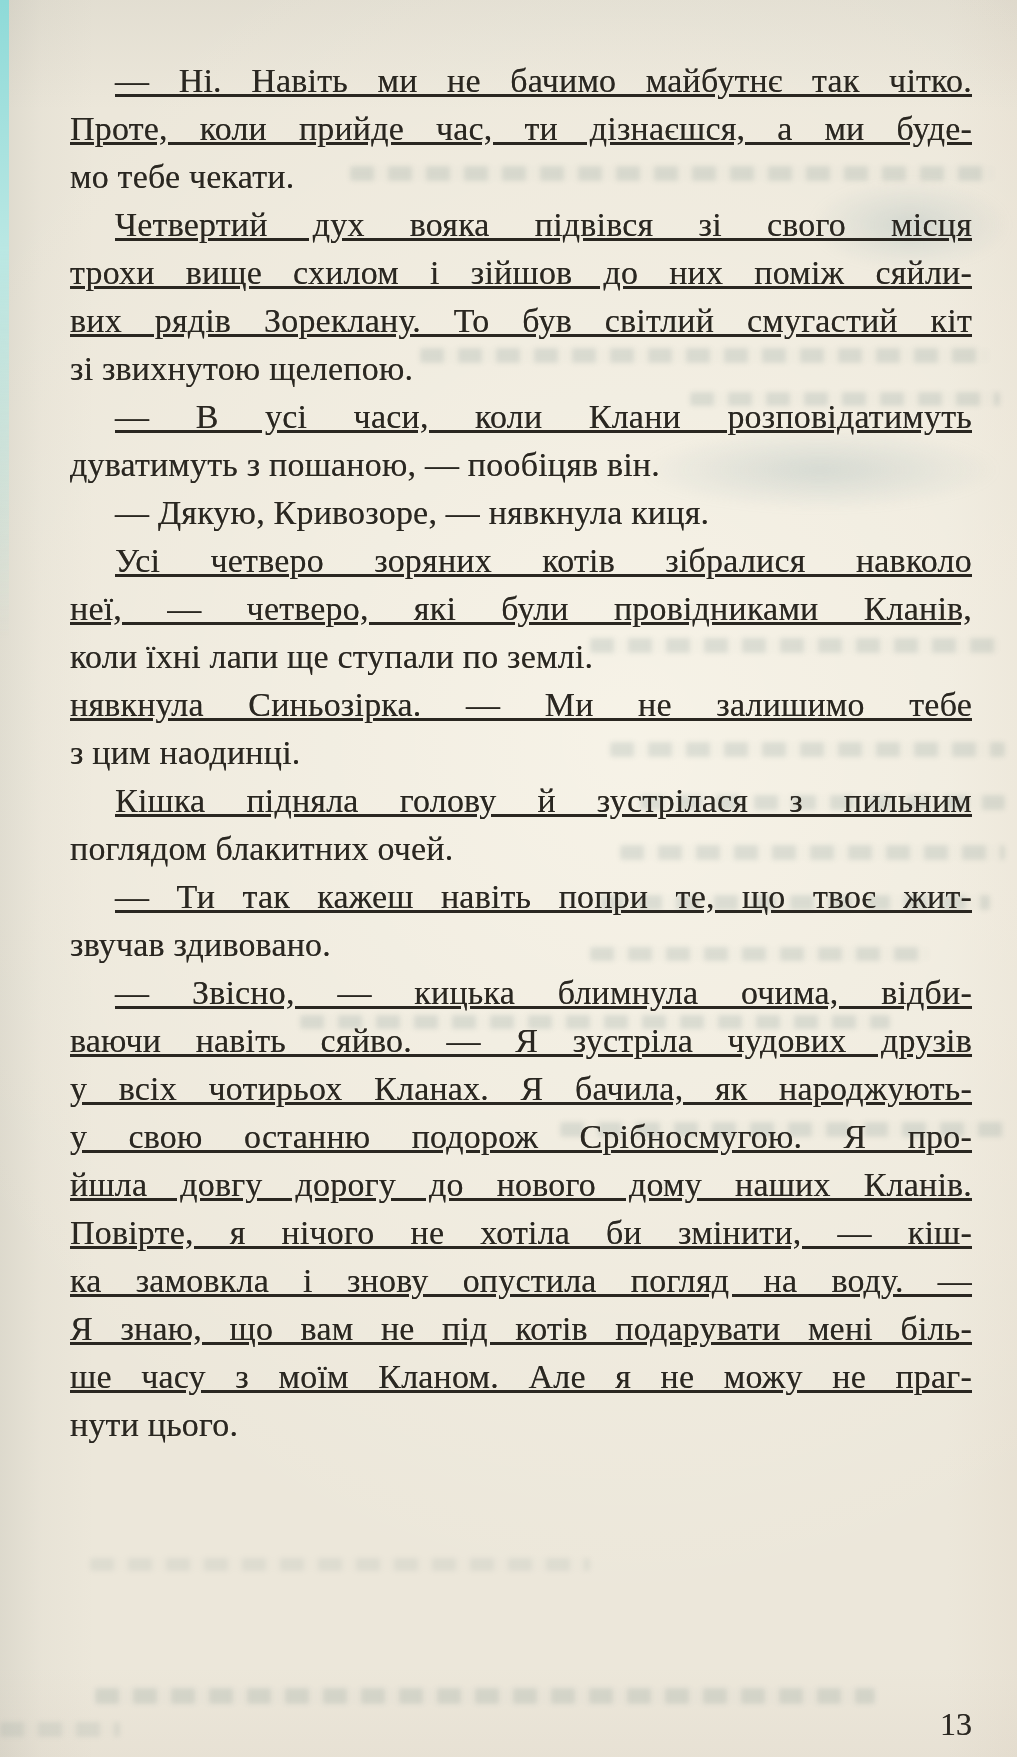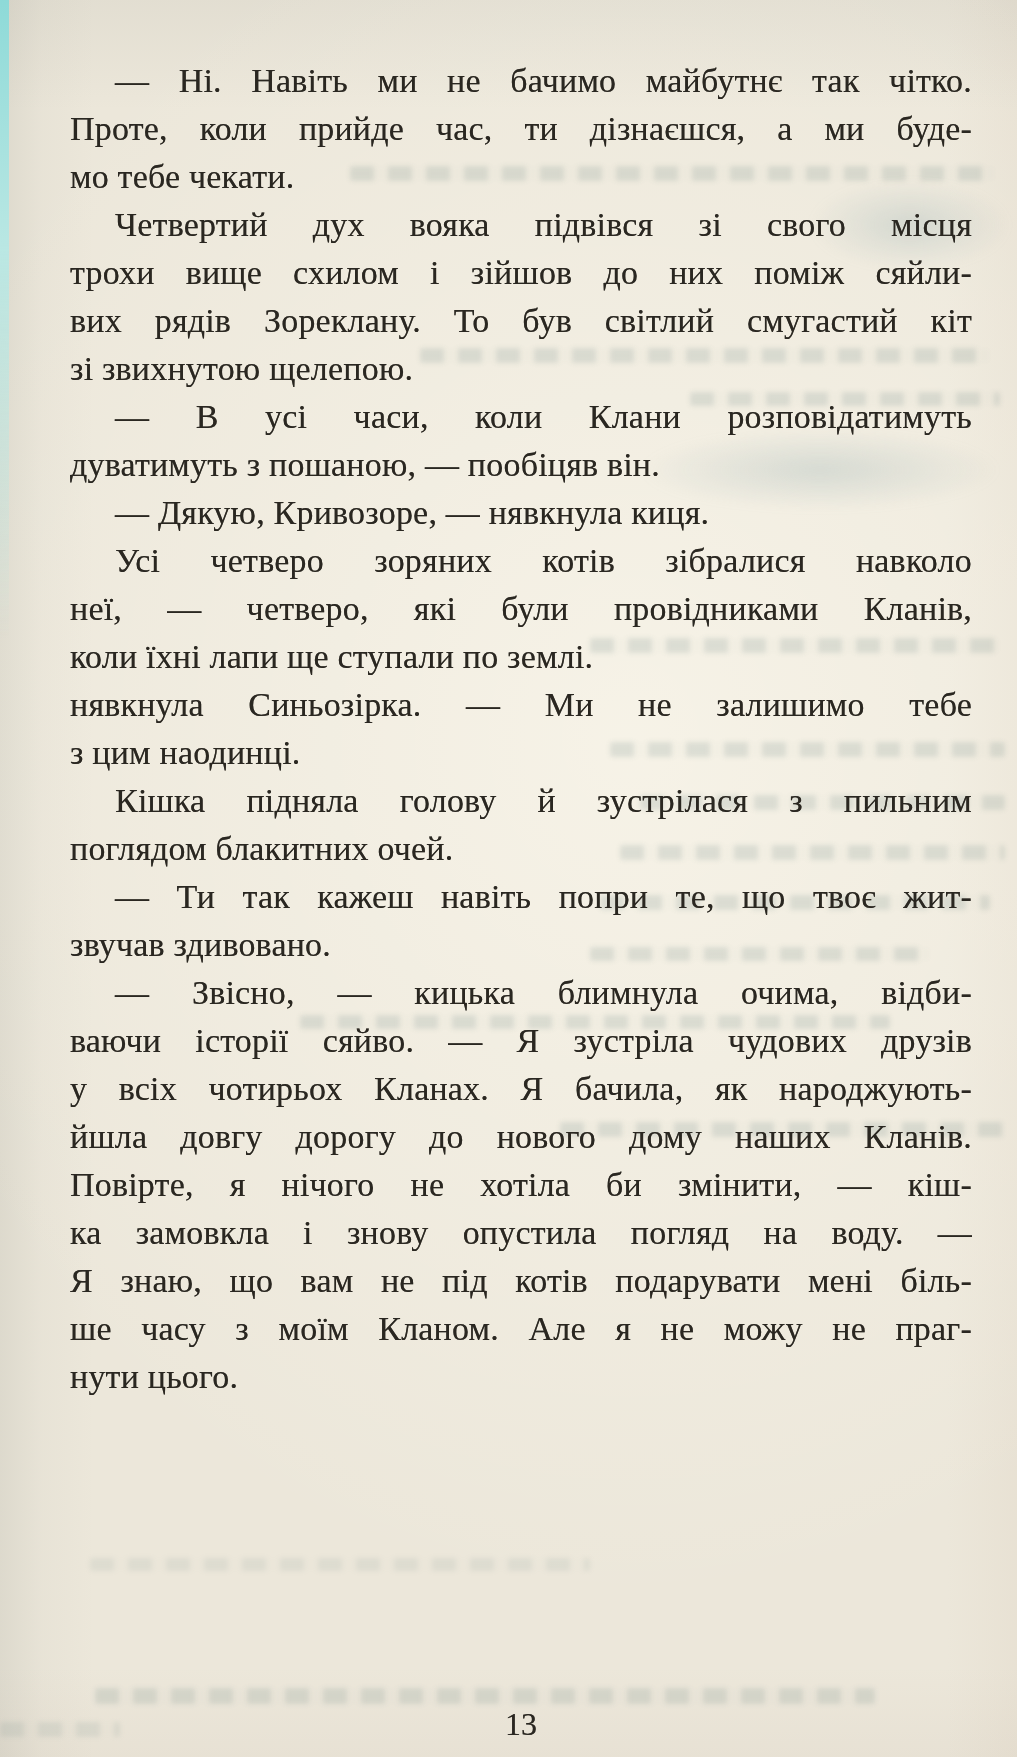--- a/index.html
+++ b/index.html
@@ -56,30 +56,31 @@
     text-shadow: 0 0 0.5px rgba(42,39,33,0.65);
   }
   .line {
     height: 48px;
     white-space: nowrap;
   }
   .line.just {
     white-space: normal;
     text-align: justify;
     text-align-last: justify;
+    text-decoration: underline;
   }
   .line.indent {
     text-indent: 45px;
   }
   .page-number {
     position: absolute;
     left: 70px;
     top: 1700px;
     width: 902px;
-    text-align: center;
+    text-align: right;
     font-size: 32px;
     line-height: 48px;
     text-shadow: 0 0 0.5px rgba(42,39,33,0.65);
   }
 </style>
 </head>
 <body>
 
 <div class="page">
 
@@ -116,22 +117,23 @@
       <div class="line just indent">Усі четверо зоряних котів зібралися навколо</div>
       <div class="line just">неї, — четверо, які були провідниками Кланів,</div>
       <div class="line">коли їхні лапи ще ступали по землі.</div>
       <div class="line just">нявкнула Синьозірка. — Ми не залишимо тебе</div>
       <div class="line">з цим наодинці.</div>
       <div class="line just indent">Кішка підняла голову й зустрілася з пильним</div>
       <div class="line">поглядом блакитних очей.</div>
       <div class="line just indent">— Ти так кажеш навіть попри те, що твоє жит-</div>
       <div class="line">звучав здивовано.</div>
       <div class="line just indent">— Звісно, — кицька блимнула очима, відби-</div>
-      <div class="line just">ваючи історії сяйво. — Я зустріла чудових друзів</div>
+      <div class="line just">ваючи навіть сяйво. — Я зустріла чудових друзів</div>
       <div class="line just">у всіх чотирьох Кланах. Я бачила, як народжують-</div>
+      <div class="line just">у свою останню подорож Срібносмугою. Я про-</div>
       <div class="line just">йшла довгу дорогу до нового дому наших Кланів.</div>
       <div class="line just">Повірте, я нічого не хотіла би змінити, — кіш-</div>
       <div class="line just">ка замовкла і знову опустила погляд на воду. —</div>
       <div class="line just">Я знаю, що вам не під котів подарувати мені біль-</div>
       <div class="line just">ше часу з моїм Кланом. Але я не можу не праг-</div>
       <div class="line">нути цього.</div>
     </div>
 
   <div class="page-number">13</div>
 

